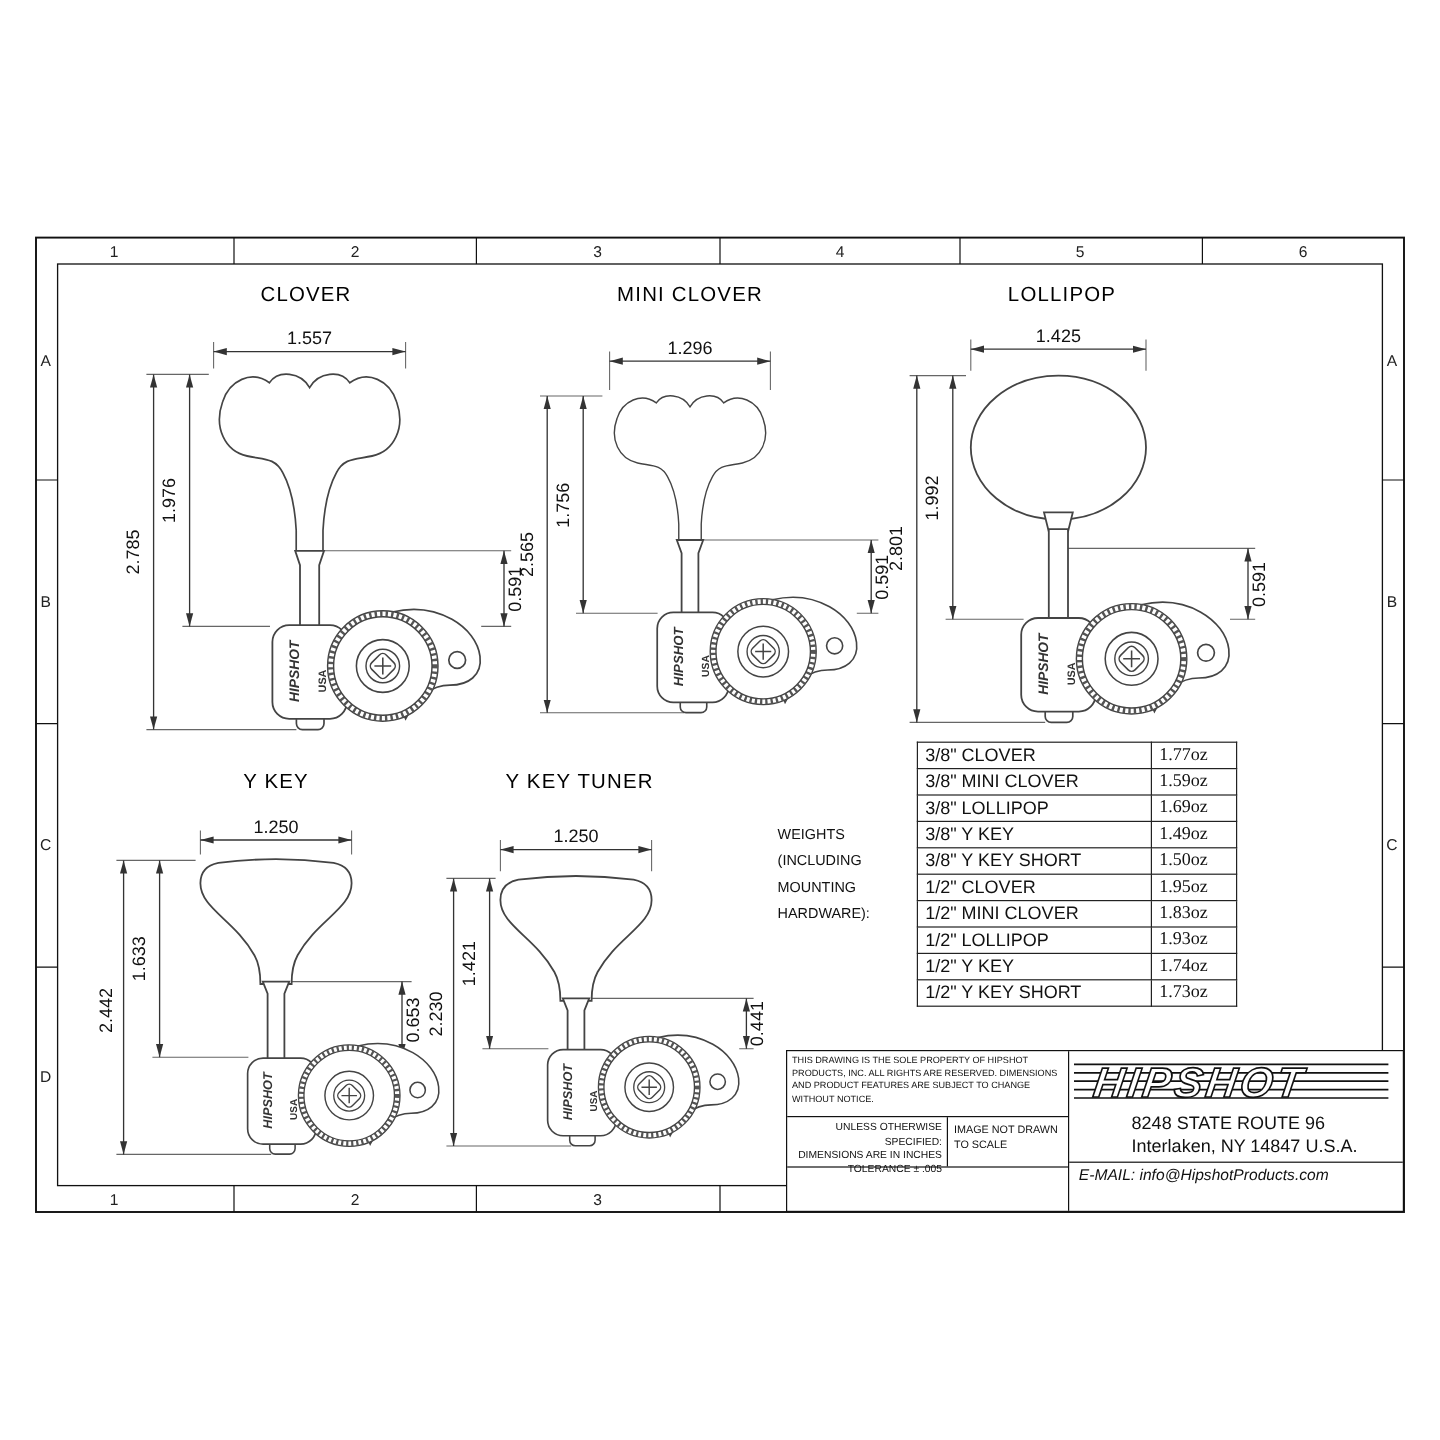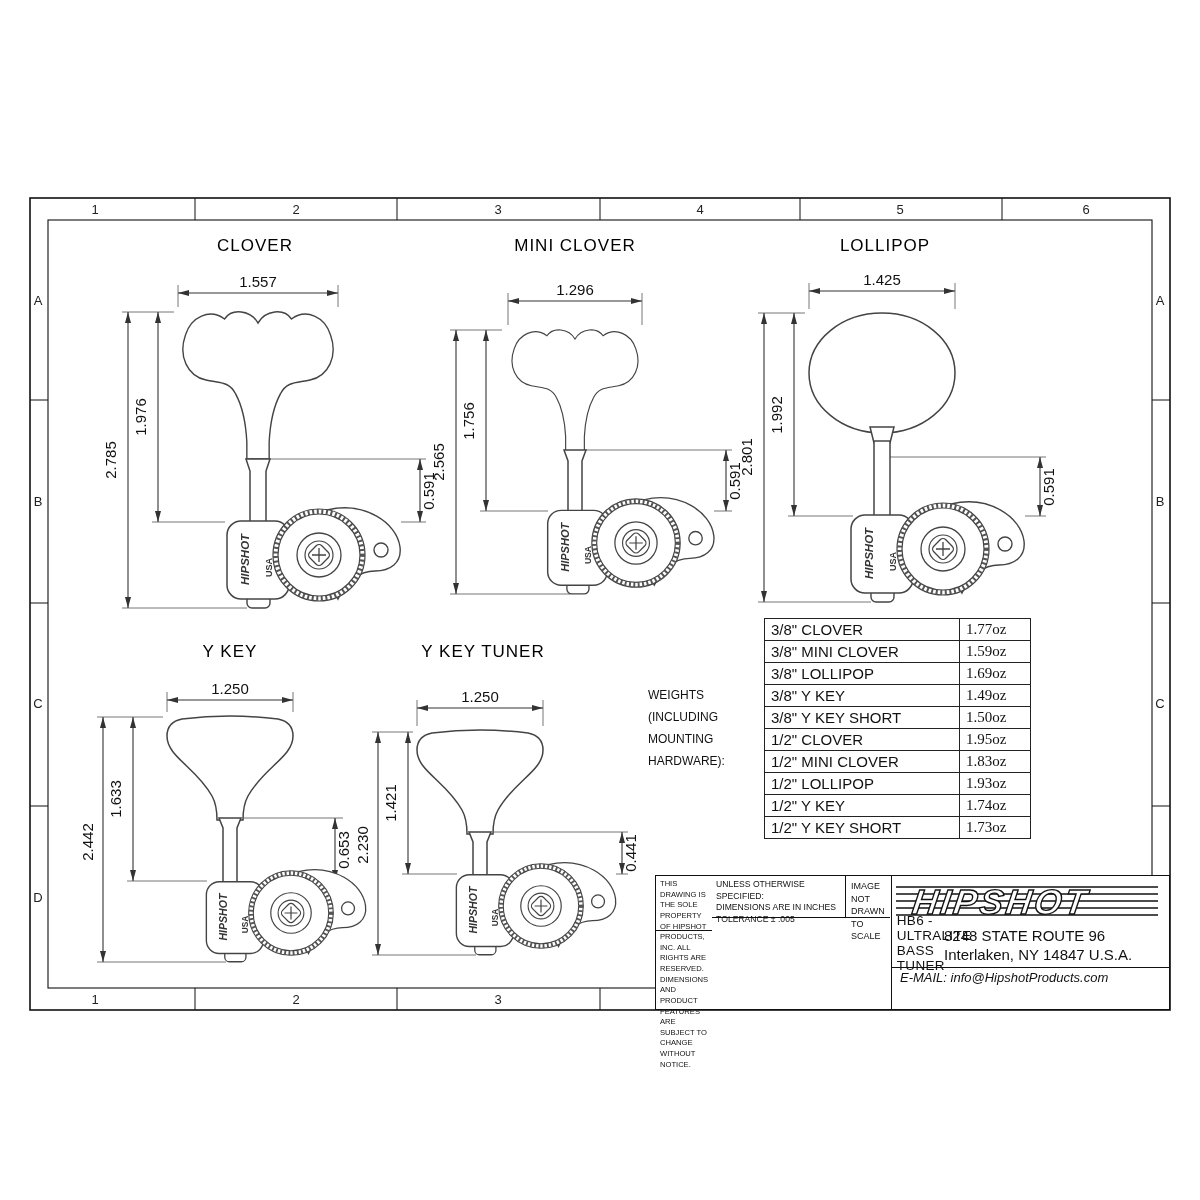--- a/index.html
+++ b/index.html
@@ -16,24 +16,24 @@
   .gridlabel{font-size:13px;fill:#222;font-family:"Liberation Sans",sans-serif;}
   .dwg-title{position:absolute;transform:translateX(-50%);font-size:17px;letter-spacing:1px;color:#000000;}
   
   .weights-table{position:absolute;left:764px;top:618px;border-collapse:collapse;font-size:15px;}
   .weights-table td{border:1.3px solid #222;padding:1px 6px;height:19px;white-space:nowrap;}
   .weights-table td.wname{width:182px;}
   .weights-table td.wval{width:58px;font-family:Liberation Serif, serif;}
   .weights-label{position:absolute;left:648px;top:684px;font-size:12px;line-height:22px;color:#111;}
   
   .title-block{position:absolute;left:655px;top:875px;width:515px;height:135px;background:#fff;border:1.6px solid #111;display:flex;box-sizing:border-box;}
-  .tb-left{width:236px;border-right:1.4px solid #111;display:flex;flex-direction:row;box-sizing:border-box;}
+  .tb-left{width:236px;border-right:1.4px solid #111;display:flex;flex-direction:column;box-sizing:border-box;}
   .tb-disclaimer{height:55px;border-bottom:1.4px solid #111;font-size:7.6px;line-height:1.4;padding:3px 4px;box-sizing:border-box;text-transform:uppercase;}
   .tb-midrow{height:42px;border-bottom:1.4px solid #111;display:flex;box-sizing:border-box;}
-  .tb-spec{width:134px;border-right:1.4px solid #111;font-size:8.6px;line-height:1.35;padding:3px 4px;box-sizing:border-box;}
+  .tb-spec{width:134px;border-right:1.4px solid #111;font-size:8.6px;line-height:1.35;padding:3px 4px;box-sizing:border-box;text-align:right;}
   .tb-scale{flex:1;font-size:9px;line-height:1.4;padding:4px 5px;box-sizing:border-box;}
   .tb-part{flex:1;font-size:13.5px;display:flex;align-items:center;padding-left:7px;letter-spacing:0.3px;}
   .tb-right{flex:1;display:flex;flex-direction:column;box-sizing:border-box;}
   .tb-brandbox{border-bottom:1.4px solid #111;padding:2px 0 3px 0;}
   .tb-addr{font-size:15px;padding-left:52px;line-height:19px;}
   .tb-contact{font-size:13px;font-style:italic;padding-left:8px;line-height:20px;padding-top:3px;}
 </style>
 </head>
 <body>
 
@@ -250,21 +250,20 @@
   <div class="tb-left">
     <div class="tb-disclaimer">THIS DRAWING IS THE SOLE PROPERTY OF HIPSHOT PRODUCTS, INC. ALL RIGHTS ARE RESERVED. DIMENSIONS AND PRODUCT FEATURES ARE SUBJECT TO CHANGE WITHOUT NOTICE.</div>
     <div class="tb-midrow">
       <div class="tb-spec">
         <div>UNLESS OTHERWISE SPECIFIED:</div>
         <div>DIMENSIONS ARE IN INCHES</div>
         <div>TOLERANCE ± .005</div>
       </div>
       <div class="tb-scale">IMAGE NOT DRAWN TO SCALE</div>
     </div>
-    <div class="tb-part">HB6 - ULTRALITE BASS TUNER</div>
   </div>
   <div class="tb-right">
     <div class="tb-brandbox">
       <svg width="278" height="44" viewBox="0 0 278 44">
         <g stroke="#111" stroke-width="1.4">
           <line x1="4" y1="9" x2="266" y2="9"></line>
           <line x1="4" y1="16" x2="266" y2="16"></line>
           <line x1="4" y1="23" x2="266" y2="23"></line>
           <line x1="4" y1="30" x2="266" y2="30"></line>
           <line x1="4" y1="37" x2="266" y2="37"></line>

